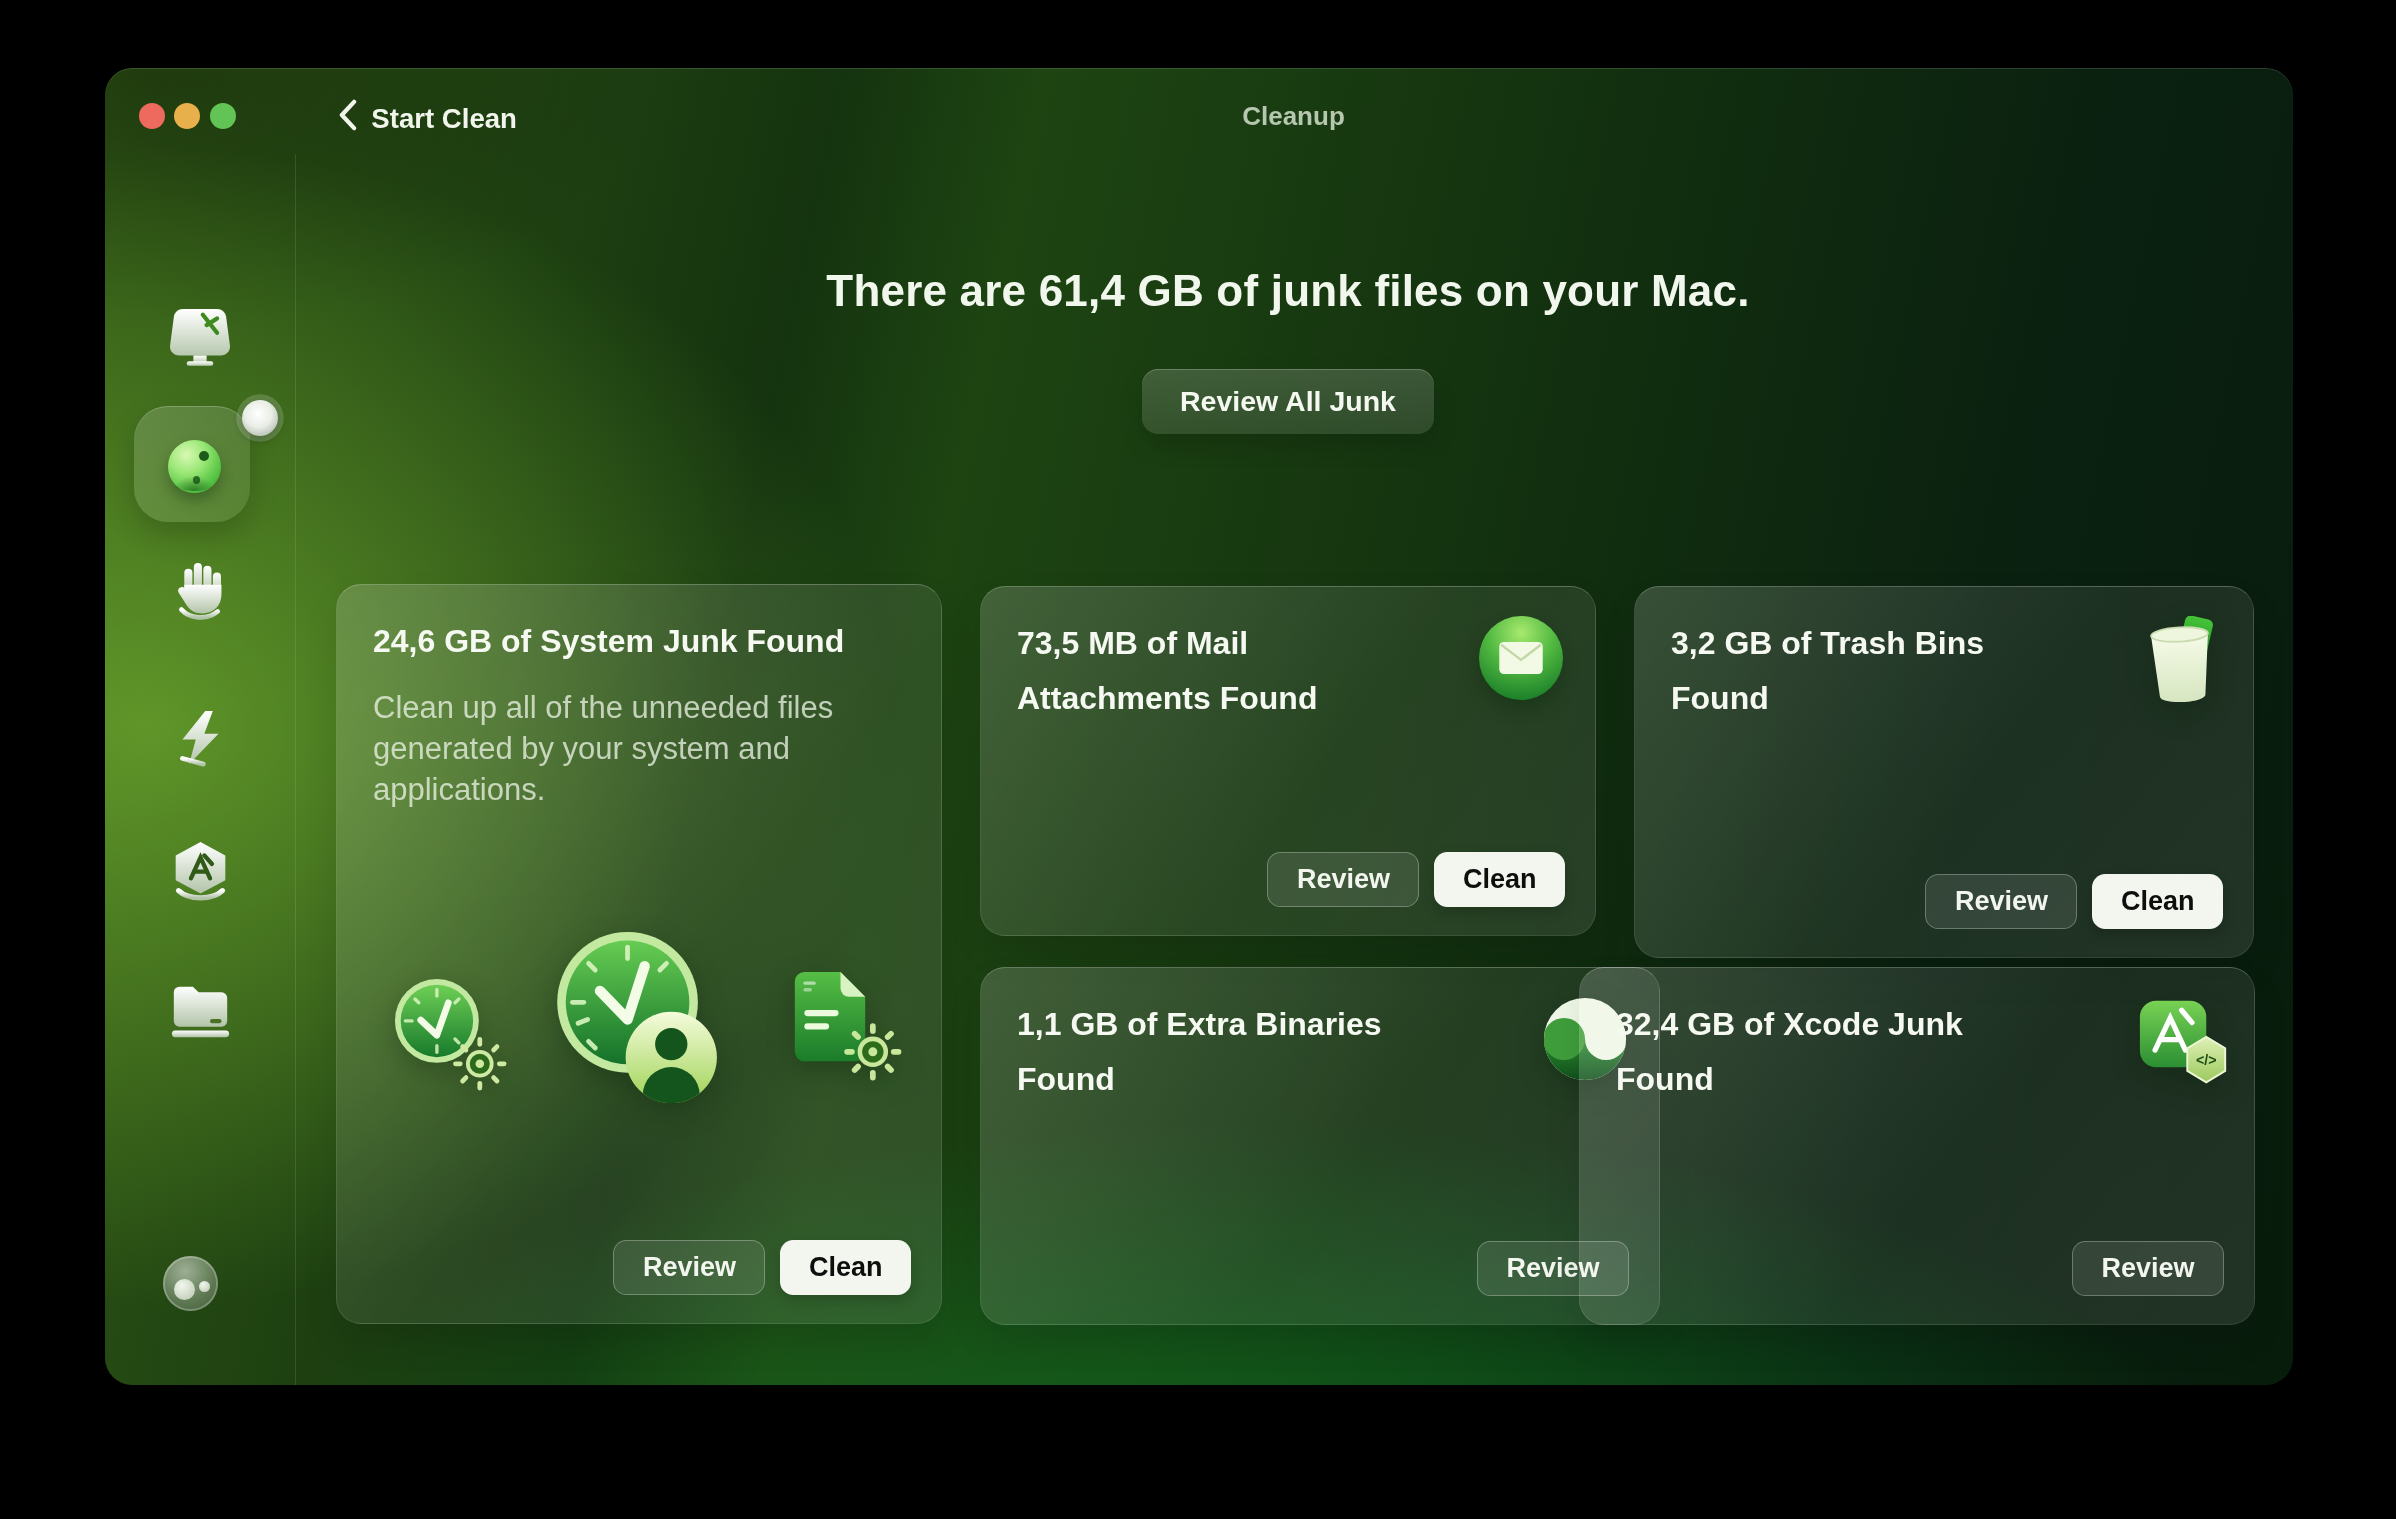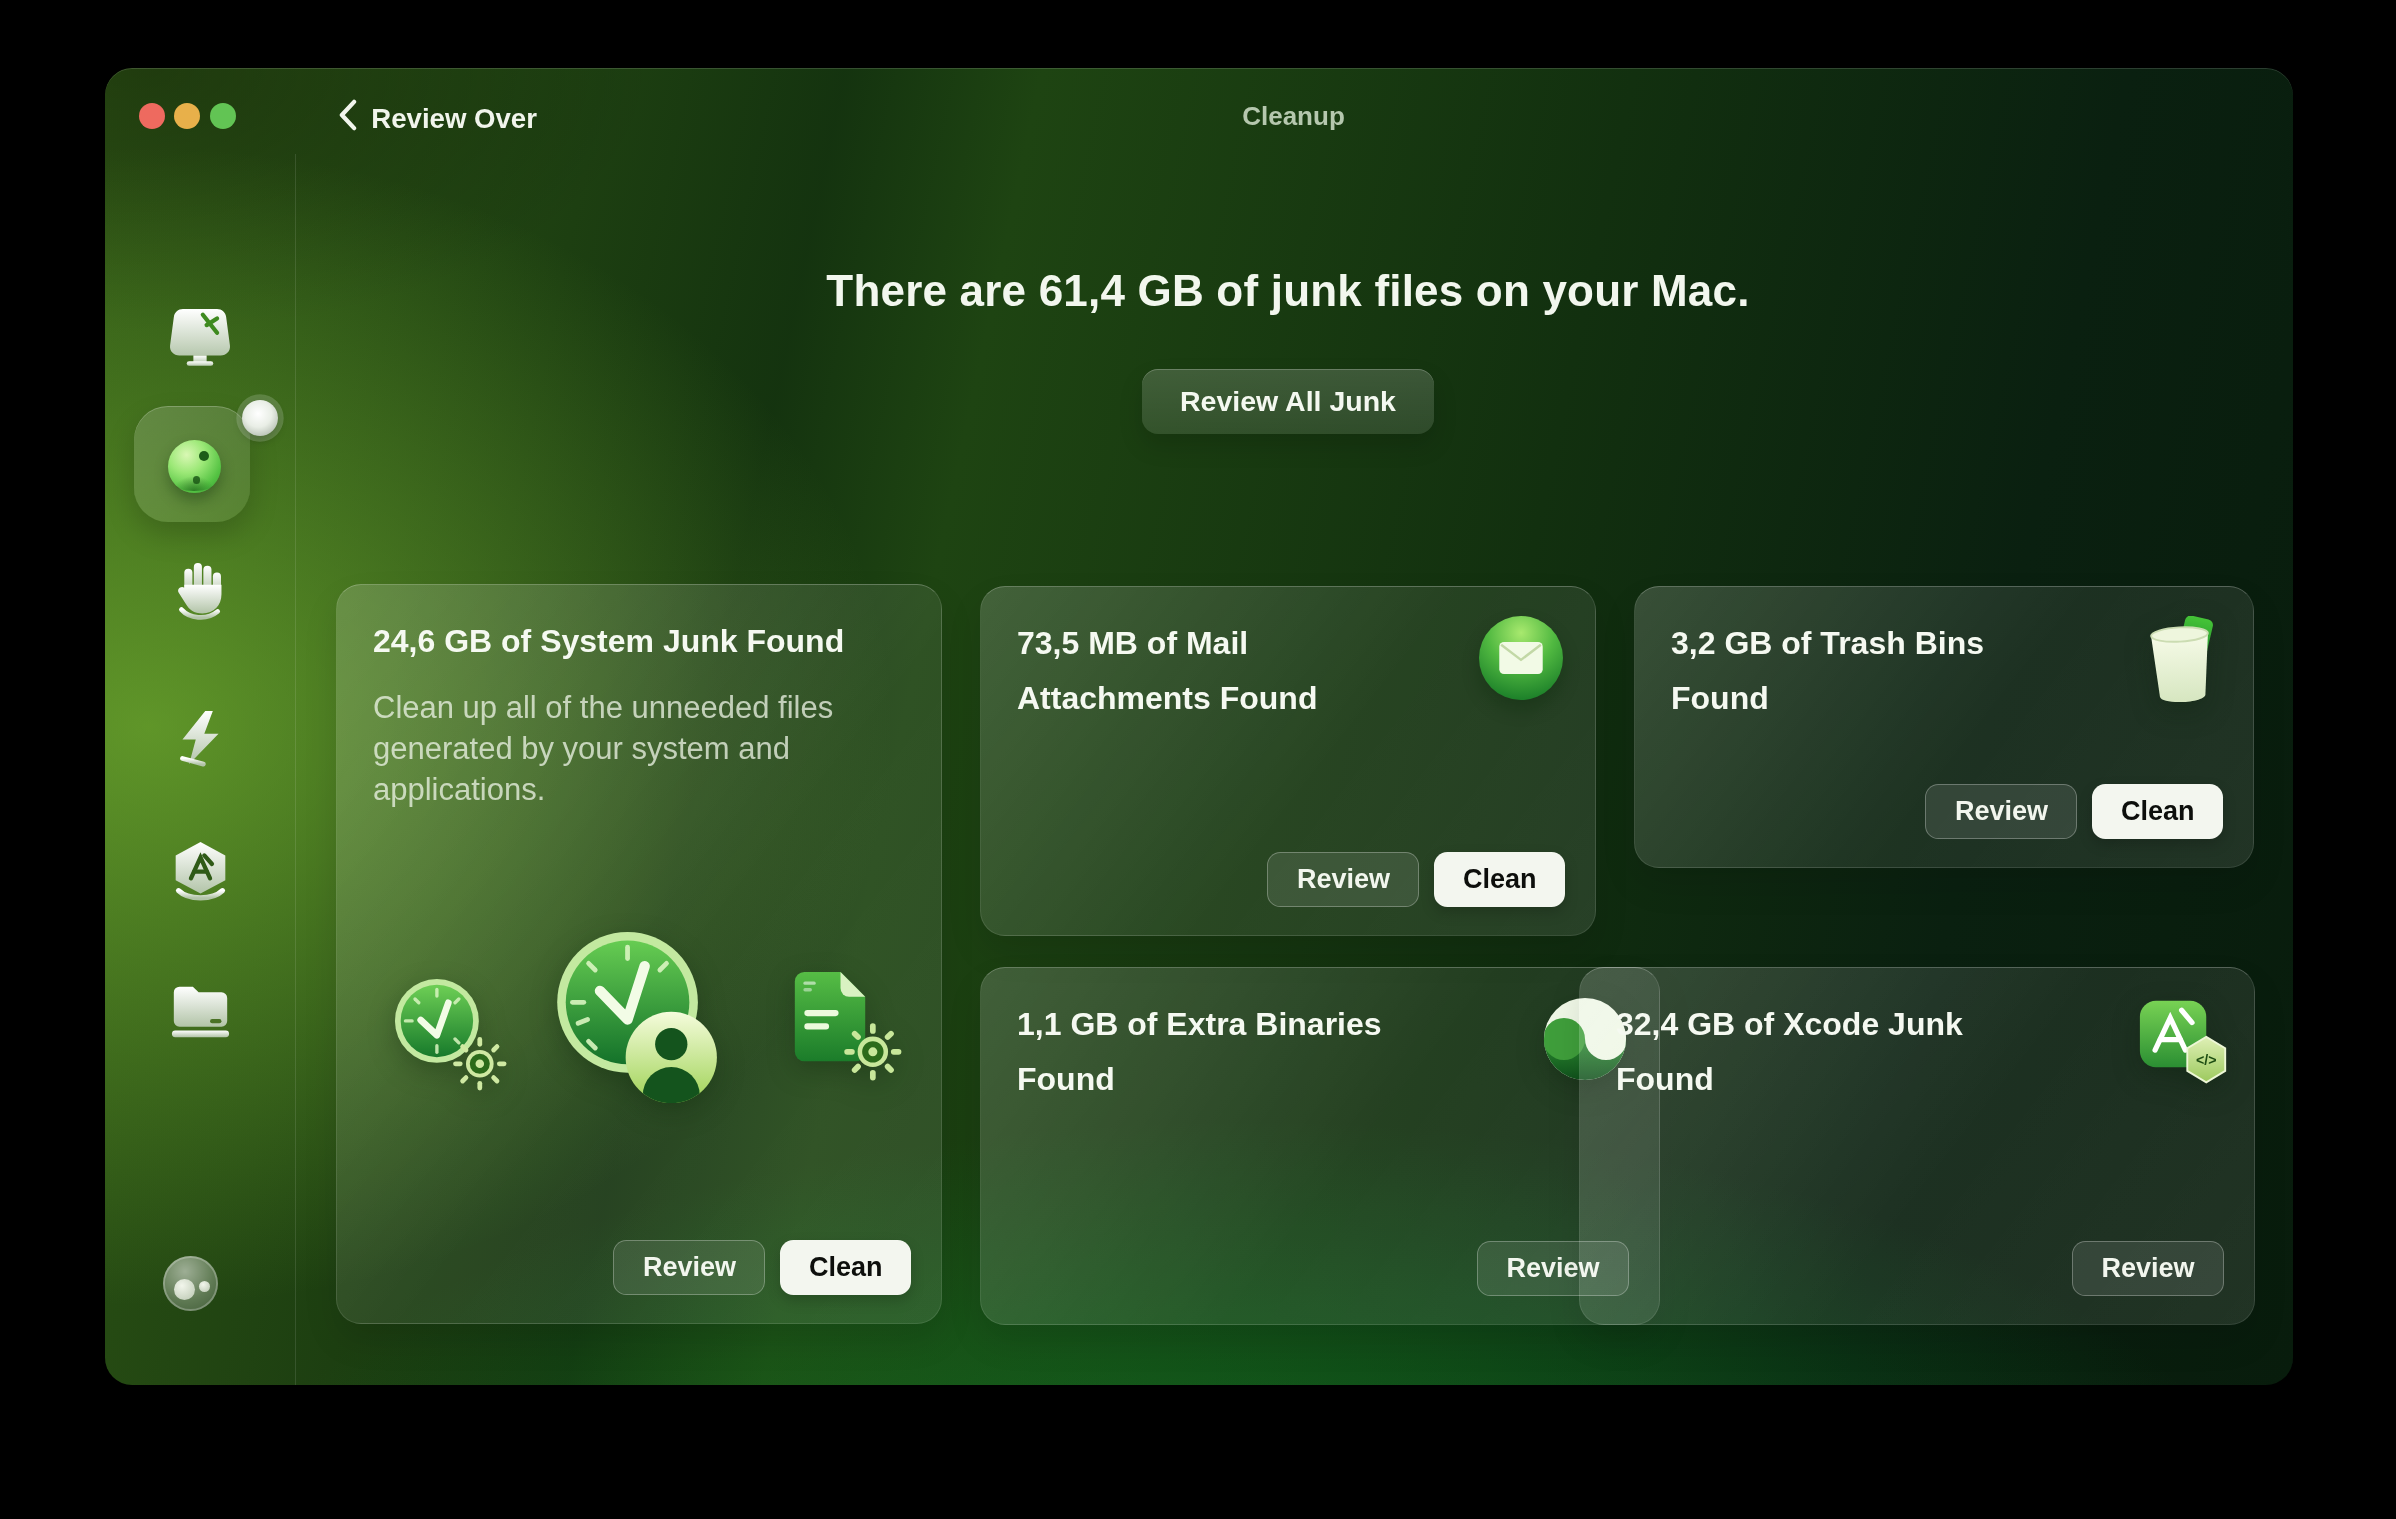--- a/index.html
+++ b/index.html
@@ -67,21 +67,21 @@
                 box-shadow:inset 0 1px 0 rgba(255,255,255,0.22), 0 11.4px 25px rgba(0,0,0,0.14);
                 color:#f4f8f0; font-size:28.5px; font-weight:700; cursor:default; }
 
   
   .card { position:absolute; border-radius:25px;
           background:linear-gradient(128deg, rgba(255,255,255,0.17) 0%, rgba(255,255,255,0.08) 55%, rgba(255,255,255,0.10) 100%);
           border:1px solid rgba(255,255,255,0.10); border-top-color:rgba(255,255,255,0.24);
           box-shadow:0 17px 34px rgba(0,0,0,0.10); }
   #card-system   { left:231px;  top:516px; width:606px; height:740px;padding-left:24px; }
   #card-mail     { left:875px;  top:518px; width:616px; height:350px; }
-  #card-trash    { left:1529px; top:518px; width:620px; height:282px; }
+  #card-trash    { left:1529px; top:518px; width:620px; height:372px; }
   #card-binaries { left:875px;  top:899px; width:680px; height:358px; }
   #card-xcode    { left:1474px; top:899px; width:676px; height:358px; }
 
   .card-title { position:absolute; left:36px; top:28.5px; max-width:418px;
                 color:#f5f9f1; font-size:32px; font-weight:700; line-height:1.72; }
   #card-system .card-title { max-width:533px; }
   .card-desc { position:absolute; left:36px; top:103px; max-width:476px;
                color:rgba(233,241,226,0.78); font-size:31px; line-height:1.32; }
 
   .card-actions { position:absolute; right:30px; bottom:28.5px; display:flex; gap:15px; }
@@ -115,21 +115,21 @@
   <div class="traffic t-red"></div>
   <div class="traffic t-yellow"></div>
   <div class="traffic t-green"></div>
 
   <div class="back-btn">
     <span>
       <svg width="21" height="32" viewBox="0 0 22 34">
           <path d="M18 3 L5 17 L18 31" fill="none" stroke="#f1f5ec" stroke-width="4.5" stroke-linecap="round" stroke-linejoin="round"></path>
         </svg>
     </span>
-    <span>Review Over</span>
+    <span>Start Clean</span>
   </div>
 
   <div class="win-title">Cleanup</div>
 
   <div class="divider"></div>
 
   <div class="side-item" style="top:239px;">
     <span>
       <svg width="72" height="59" viewBox="0 0 76 62">
         <defs>

